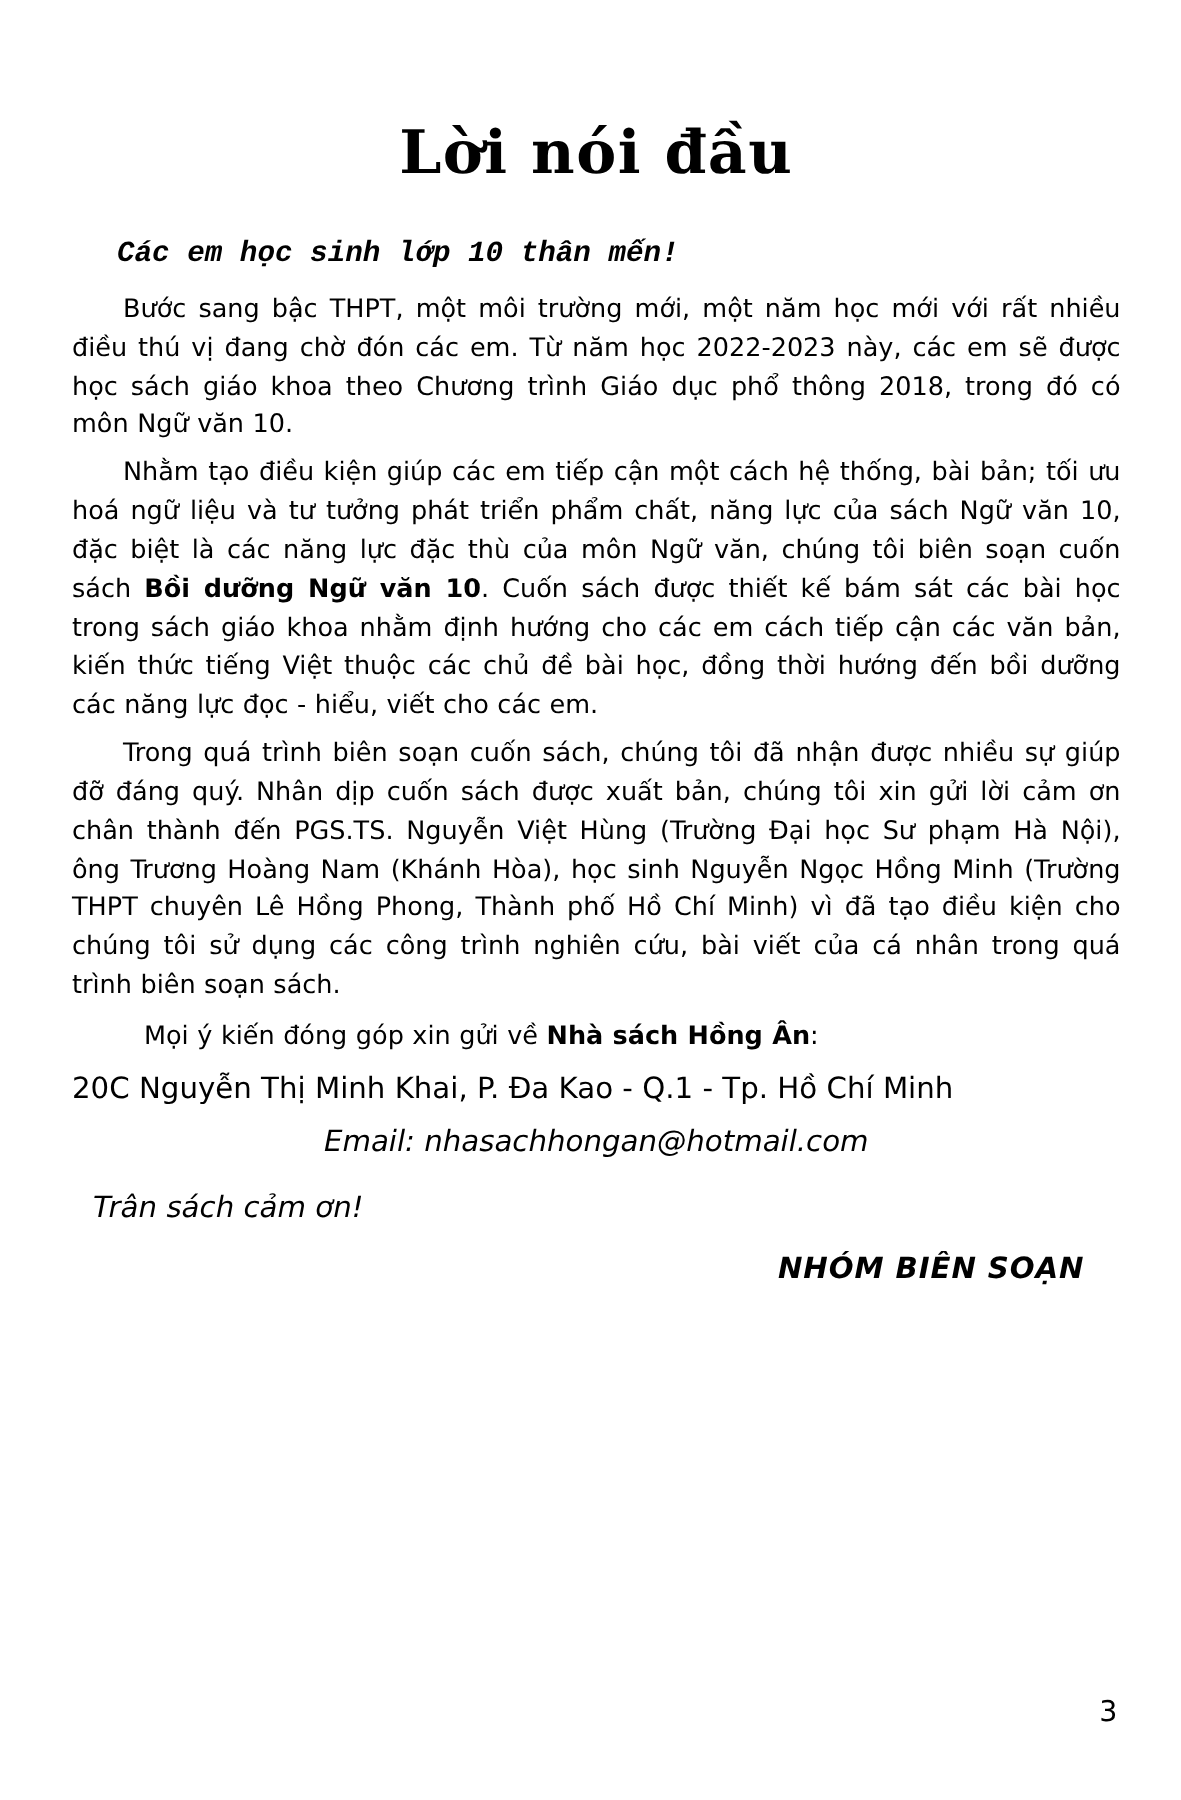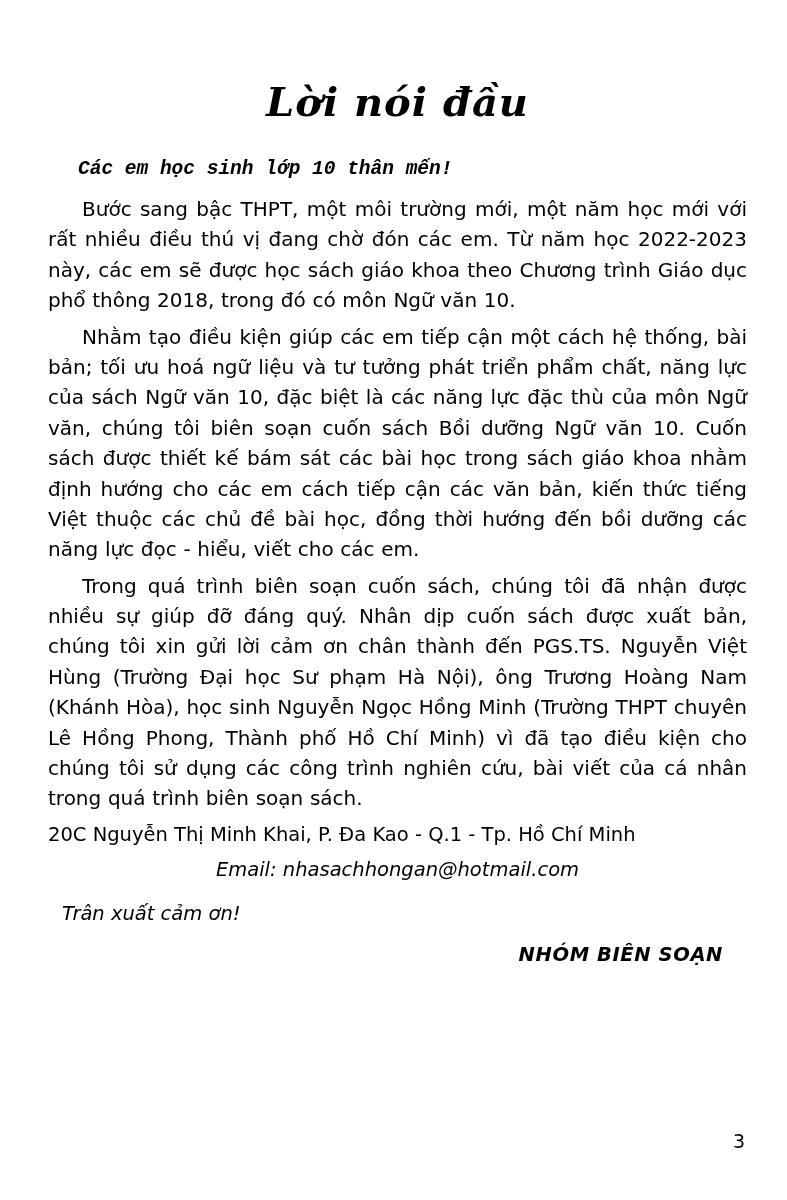--- a/index.html
+++ b/index.html
@@ -22,44 +22,43 @@
   }
   .content {
     position: absolute;
     left: 48px;
     right: 40px;
     top: 80px;
   }
   .title {
     text-align: center;
     font-family: "DejaVu Serif", serif;
-    font-style: italic;
     font-weight: 700;
     font-size: 40px;
     letter-spacing: 1px;
     margin: 0 0 34px 0;
     line-height: 1.1;
   }
   .salutation {
     font-family: Liberation Mono, monospace;
     font-style: italic;
     font-weight: 700;
     font-size: 19.5px;
     margin: 0 0 14px 30px;
   }
   p.para {
     margin: 0 0 6px 0;
-    font-size: 20px;
+    font-size: 17px;
     line-height: 1.52;
     text-align: justify;
     text-indent: 34px;
     word-spacing: 0.3px;
   }
   p.para b {
-    font-weight: 400;
+    font-weight: 700;
   }
   .no-indent {
     text-indent: 0;
   }
   .address-line {
     text-align: left;
     font-size: 19.5px;
     margin: 2px 0 0 0;
     line-height: 1.5;
   }
@@ -97,22 +96,23 @@
 <div class="page">
   <div class="content">
 
     <h1 class="title">Lời nói đầu</h1>
 
     <p class="salutation">Các em học sinh lớp 10 thân mến!</p>
 
     <p class="para"><span>Bước sang bậc THPT, một môi trường mới, một năm học mới với rất nhiều điều thú vị đang chờ đón các em. Từ năm học 2022-2023 này, các em sẽ được học sách giáo khoa theo Chương trình Giáo dục phổ thông 2018, trong đó có môn Ngữ văn 10.</span></p>
     <p class="para"><span>Nhằm tạo điều kiện giúp các em tiếp cận một cách hệ thống, bài bản; tối ưu hoá ngữ liệu và tư tưởng phát triển phẩm chất, năng lực của sách Ngữ văn 10, đặc biệt là các năng lực đặc thù của môn Ngữ văn, chúng tôi biên soạn cuốn sách </span><b>Bồi dưỡng Ngữ văn 10</b><span>. Cuốn sách được thiết kế bám sát các bài học trong sách giáo khoa nhằm định hướng cho các em cách tiếp cận các văn bản, kiến thức tiếng Việt thuộc các chủ đề bài học, đồng thời hướng đến bồi dưỡng các năng lực đọc - hiểu, viết cho các em.</span></p>
     <p class="para"><span>Trong quá trình biên soạn cuốn sách, chúng tôi đã nhận được nhiều sự giúp đỡ đáng quý. Nhân dịp cuốn sách được xuất bản, chúng tôi xin gửi lời cảm ơn chân thành đến PGS.TS. Nguyễn Việt Hùng (Trường Đại học Sư phạm Hà Nội), ông Trương Hoàng Nam (Khánh Hòa), học sinh Nguyễn Ngọc Hồng Minh (Trường THPT chuyên Lê Hồng Phong, Thành phố Hồ Chí Minh) vì đã tạo điều kiện cho chúng tôi sử dụng các công trình nghiên cứu, bài viết của cá nhân trong quá trình biên soạn sách.</span></p>
+    <p class="para no-indent" style="margin-left:14px; margin-top:8px;"><span>Mọi ý kiến đóng góp xin gửi về </span><b>Nhà sách Hồng Ân</b><span>:</span></p>
 
     <p class="address-line">20C Nguyễn Thị Minh Khai, P. Đa Kao - Q.1 - Tp. Hồ Chí Minh</p>
     <p class="email-line">Email: nhasachhongan@hotmail.com</p>
 
-    <p class="thanks">Trân xuất cảm ơn!</p>
+    <p class="thanks">Trân sách cảm ơn!</p>
     <p class="signature">NHÓM BIÊN SOẠN</p>
   </div>
 
   <div class="page-number">3</div>
 </div>
 
 </body></html>

